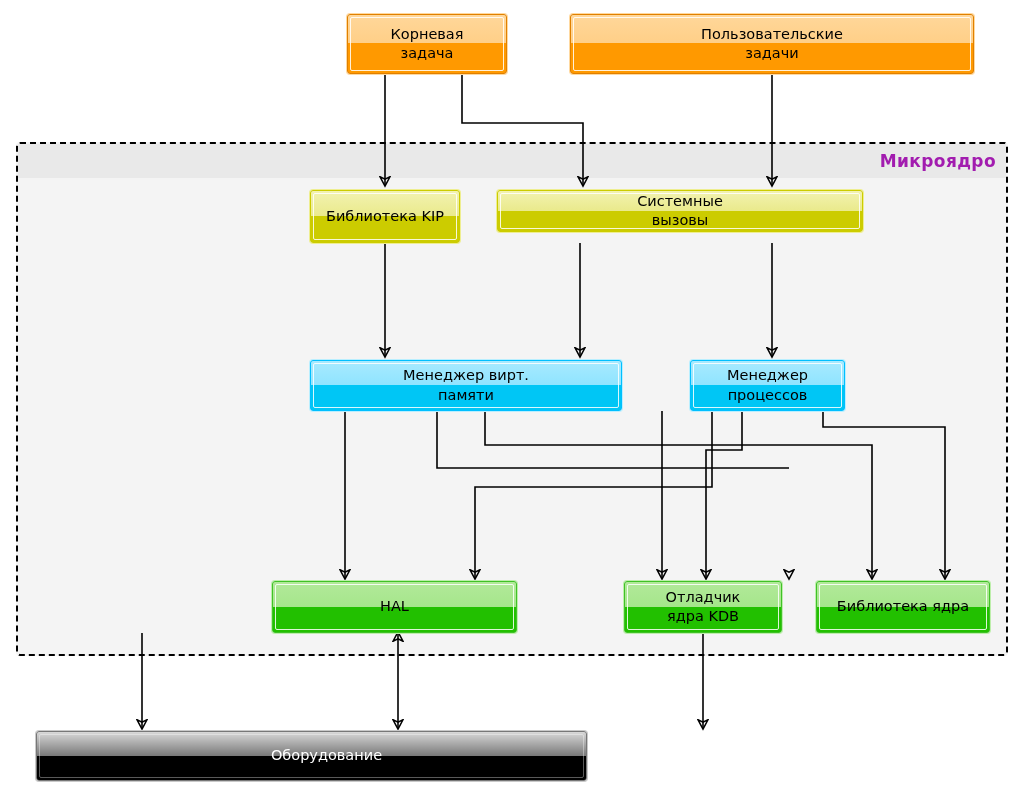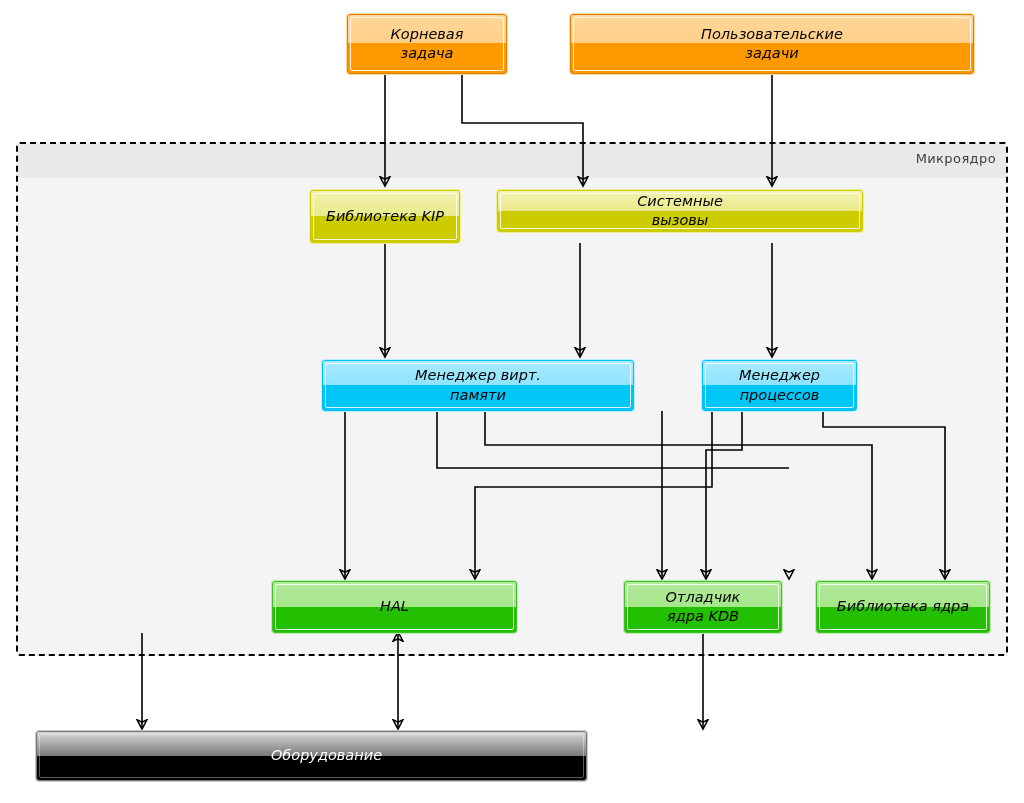--- a/index.html
+++ b/index.html
@@ -17,35 +17,34 @@
     background:#f4f4f4;
     box-sizing:border-box;
   }
   .kernel-header{
     position:absolute;left:0;top:0;right:0;height:34px;
     background:#e9e9e9;
     box-sizing:border-box;
   }
   .kernel-title{
     position:absolute;right:10px;top:7px;
-    font-size:13px;font-weight:normal;color:#404040;
+    font-size:17px;font-weight:bold;color:#a21caf;
     letter-spacing:.4px;
     white-space:nowrap;
   }
 
   
   .node{
     position:absolute;
     box-sizing:border-box;
     border-radius:3px;
     display:flex;align-items:center;justify-content:center;
     text-align:center;
     padding:0 6px;
     overflow:hidden;
-    font-style:italic;
   }
   .node .lbl{
     position:relative;z-index:3;
     font-size:14.5px;line-height:1.33;
     color:#000;white-space:pre-line;
   }
   
   .node::before{
     content:"";position:absolute;left:2px;top:2px;right:2px;bottom:2px;
     border:1px solid rgba(255,255,255,.85);
@@ -62,21 +61,20 @@
   .n-yellow{
     border:1px solid #cccc00;
     background:linear-gradient(to bottom,#f2f2b0 0%,#eaea8c 49%,#cccc00 49%,#cccc00 100%);
     box-shadow:0 0 0 1px #eeee90;
   }
   
   .n-cyan{
     border:1px solid #00bfff;
     background:linear-gradient(to bottom,#a8eaff 0%,#8fe4ff 49%,#00c6f5 49%,#00c6f5 100%);
     box-shadow:0 0 0 1px #b9efff;
-    margin-left:12px;
   }
   
   .n-green{
     border:1px solid #3fc227;
     background:linear-gradient(to bottom,#b2e99a 0%,#a5e68b 49%,#22c000 49%,#22c000 100%);
     box-shadow:0 0 0 1px #bdeeab;
   }
   
   .n-black{
     border:1px solid #777777;

